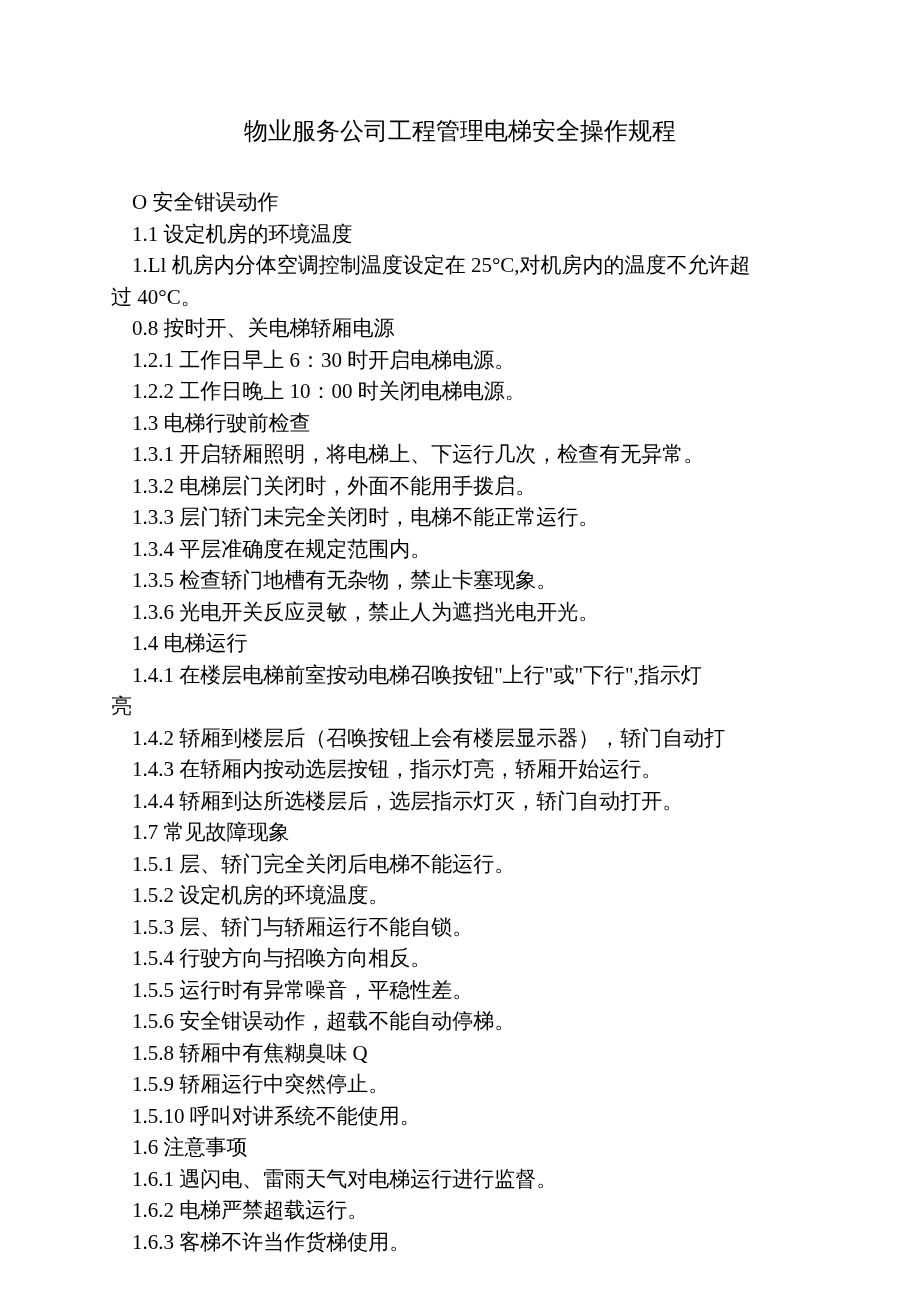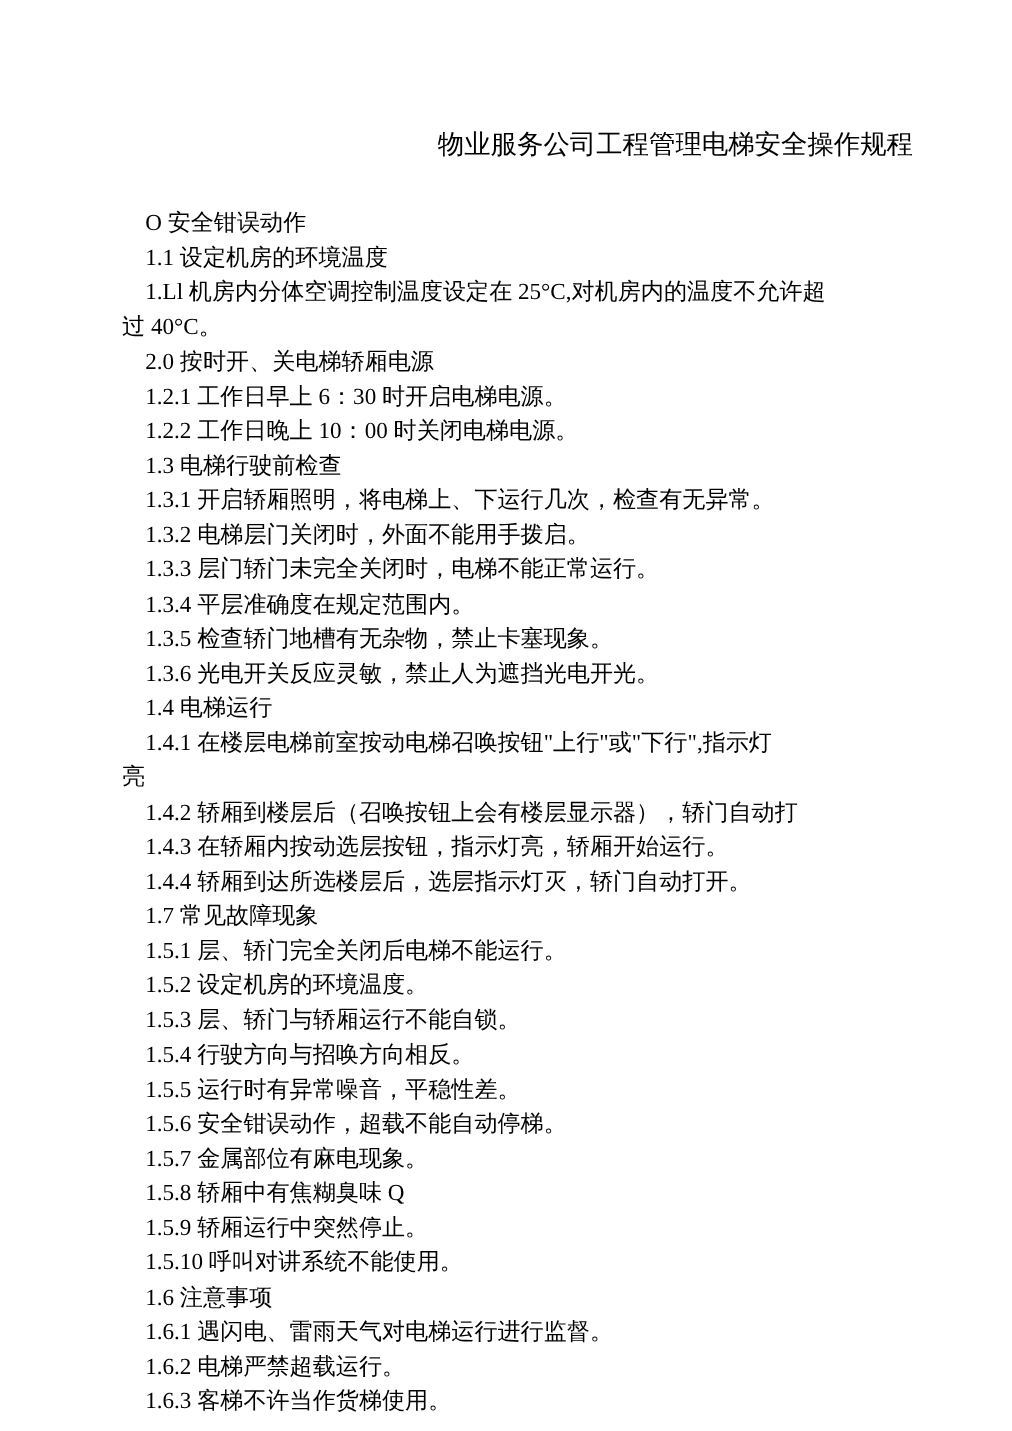--- a/index.html
+++ b/index.html
@@ -9,21 +9,21 @@
     }
     body {
       background: #ffffff;
       font-family: "SimSun", "宋体", serif;
       width: 920px;
       height: 1301px;
       padding: 115px 90px 60px 90px;
       color: #000000;
     }
     .title {
-      text-align: right;
+      text-align: center;
       font-size: 24px;
       font-weight: normal;
       margin-bottom: 40px;
       font-family: "SimSun", "宋体", serif;
     }
     .content {
       font-size: 21px;
       line-height: 1.5;
     }
     .line {
@@ -37,21 +37,21 @@
 </head>
 <body>
 
 <h1 class="title">物业服务公司工程管理电梯安全操作规程</h1>
 
 <div class="content">
   <div class="line">O 安全钳误动作</div>
   <div class="line">1.1 设定机房的环境温度</div>
   <div class="line">1.Ll 机房内分体空调控制温度设定在 25°C,对机房内的温度不允许超</div>
   <div class="line-no-indent">过 40°C。</div>
-  <div class="line">2.0 按时开、关电梯轿厢电源</div>
+  <div class="line">0.8 按时开、关电梯轿厢电源</div>
   <div class="line">1.2.1 工作日早上 6：30 时开启电梯电源。</div>
   <div class="line">1.2.2 工作日晚上 10：00 时关闭电梯电源。</div>
   <div class="line">1.3 电梯行驶前检查</div>
   <div class="line">1.3.1 开启轿厢照明，将电梯上、下运行几次，检查有无异常。</div>
   <div class="line">1.3.2 电梯层门关闭时，外面不能用手拨启。</div>
   <div class="line">1.3.3 层门轿门未完全关闭时，电梯不能正常运行。</div>
   <div class="line">1.3.4 平层准确度在规定范围内。</div>
   <div class="line">1.3.5 检查轿门地槽有无杂物，禁止卡塞现象。</div>
   <div class="line">1.3.6 光电开关反应灵敏，禁止人为遮挡光电开光。</div>
   <div class="line">1.4 电梯运行</div>
@@ -60,21 +60,20 @@
   <div class="line">1.4.2 轿厢到楼层后（召唤按钮上会有楼层显示器），轿门自动打</div>
   <div class="line">1.4.3 在轿厢内按动选层按钮，指示灯亮，轿厢开始运行。</div>
   <div class="line">1.4.4 轿厢到达所选楼层后，选层指示灯灭，轿门自动打开。</div>
   <div class="line">1.7 常见故障现象</div>
   <div class="line">1.5.1 层、轿门完全关闭后电梯不能运行。</div>
   <div class="line">1.5.2 设定机房的环境温度。</div>
   <div class="line">1.5.3 层、轿门与轿厢运行不能自锁。</div>
   <div class="line">1.5.4 行驶方向与招唤方向相反。</div>
   <div class="line">1.5.5 运行时有异常噪音，平稳性差。</div>
   <div class="line">1.5.6 安全钳误动作，超载不能自动停梯。</div>
-  <div class="line">1.5.7 金属部位有麻电现象。</div>
   <div class="line">1.5.8 轿厢中有焦糊臭味 Q</div>
   <div class="line">1.5.9 轿厢运行中突然停止。</div>
   <div class="line">1.5.10 呼叫对讲系统不能使用。</div>
   <div class="line">1.6 注意事项</div>
   <div class="line">1.6.1 遇闪电、雷雨天气对电梯运行进行监督。</div>
   <div class="line">1.6.2 电梯严禁超载运行。</div>
   <div class="line">1.6.3 客梯不许当作货梯使用。</div>
 </div>
 
 </body></html>

